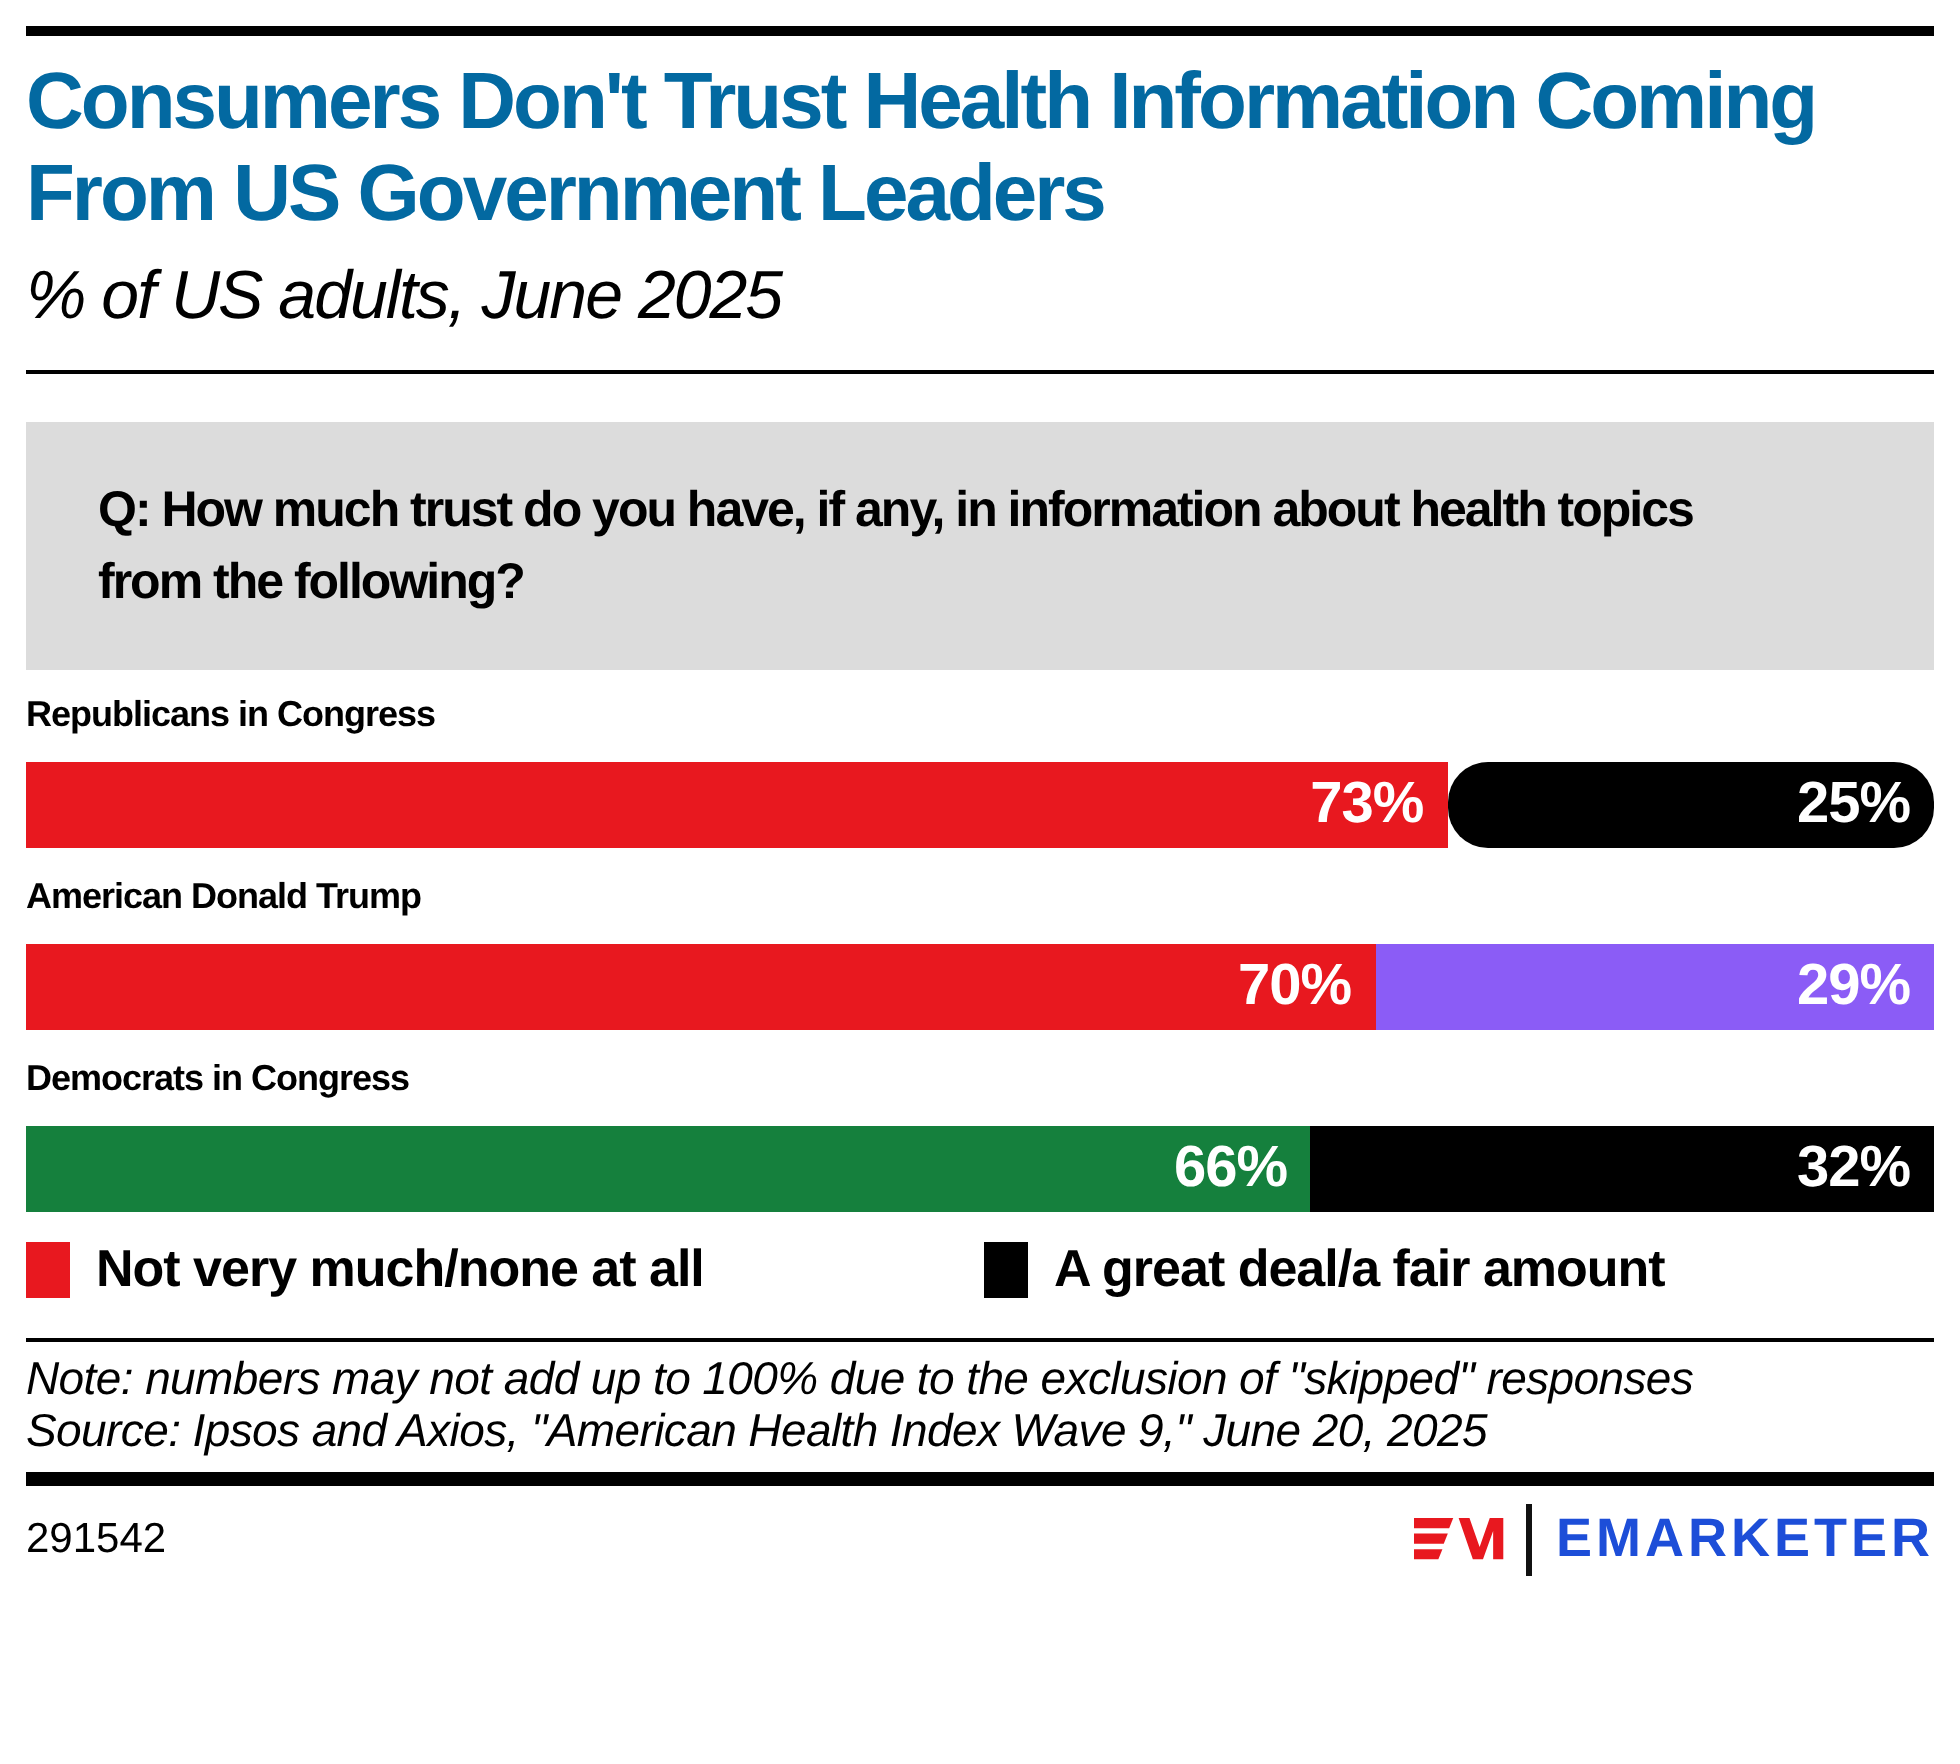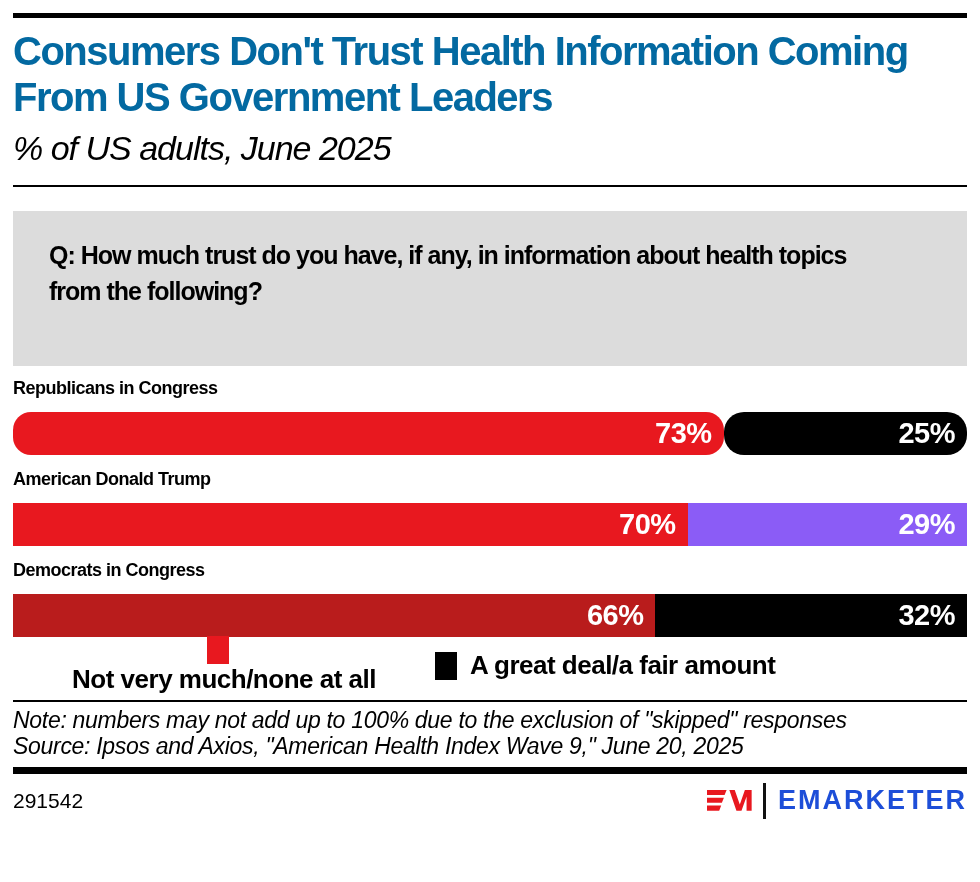--- a/index.html
+++ b/index.html
@@ -23,21 +23,21 @@
     margin-top: 8px;
     font-size: 34px; font-style: italic; letter-spacing: -1px;
     color: #000;
   }
   .thin-rule { margin-top: 17px; height: 2px; background: #000; }
 
   .question-box {
     margin-top: 24px;
     background: #dcdcdc;
     padding: 26px 30px 26px 36px;
-    height: 155px;
+    height: 124px;
   }
   .question-text {
     font-size: 25px; font-weight: bold; letter-spacing: -1px;
     line-height: 1.44; white-space: pre-line;
   }
 
   .bars { margin-top: 6px; }
   .row { margin-bottom: 8px; }
   .row-label {
     font-size: 18px; font-weight: bold; letter-spacing: -0.5px;
@@ -48,21 +48,21 @@
     display: flex; align-items: center; justify-content: flex-end;
     flex-basis: 0; min-width: 0; overflow: hidden;
   }
   .pct {
     color: #fff; font-size: 29px; font-weight: bold;
     letter-spacing: -0.5px; padding-right: 12px;
   }
 
   .legend { margin-top: 14px; display: flex; align-items: center; height: 30px; }
   .legend-item { display: flex; align-items: center; }
-  .legend-item:first-child { width: 422px; flex-direction: column; }
+  .legend-item:first-child { width: 479px; }
   .swatch { width: 22px; height: 28px; margin-right: 13px; flex: none; }
   .legend-label { font-size: 26px; font-weight: bold; letter-spacing: -0.5px; }
 
   .legend-rule { margin-top: 19px; height: 2px; background: #000; }
 
   .footnotes { margin-top: 5px; }
   .footnote-line {
     font-size: 23px; font-style: italic; letter-spacing: -0.3px;
     line-height: 26px;
   }
@@ -93,21 +93,21 @@
 
   <div class="question-box" style="background: rgb(220, 220, 220);">
     <div class="question-text">Q: How much trust do you have, if any, in information about health topics
 from the following?</div>
   </div>
 
   <div class="bars">
     <div class="row">
       <div class="row-label">Republicans in Congress</div>
       <div class="bar">
-        <div class="seg" style="flex-grow: 73; background: rgb(232, 24, 31); border-radius: 18px;">
+        <div class="seg" style="flex-grow: 73; background: rgb(232, 24, 31);">
           <span class="pct">73%</span>
         </div>
         <div class="seg" style="flex-grow: 25; background: rgb(0, 0, 0); border-radius: 20px;">
           <span class="pct">25%</span>
         </div>
       </div>
     </div>
 
     <div class="row">
       <div class="row-label">American Donald Trump</div>
@@ -118,21 +118,21 @@
         <div class="seg" style="flex-grow: 29; background: #8b5cf6;">
           <span class="pct">29%</span>
         </div>
       </div>
     </div>
 
 
     <div class="row">
       <div class="row-label">Democrats in Congress</div>
       <div class="bar">
-        <div class="seg" style="flex-grow: 66; background: #b91c1c;">
+        <div class="seg" style="flex-grow: 66; background: #15803d;">
           <span class="pct">66%</span>
         </div>
         <div class="seg" style="flex-grow: 32; background: rgb(0, 0, 0);">
           <span class="pct">32%</span>
         </div>
       </div>
     </div>
   </div>
 
   <div class="legend">

